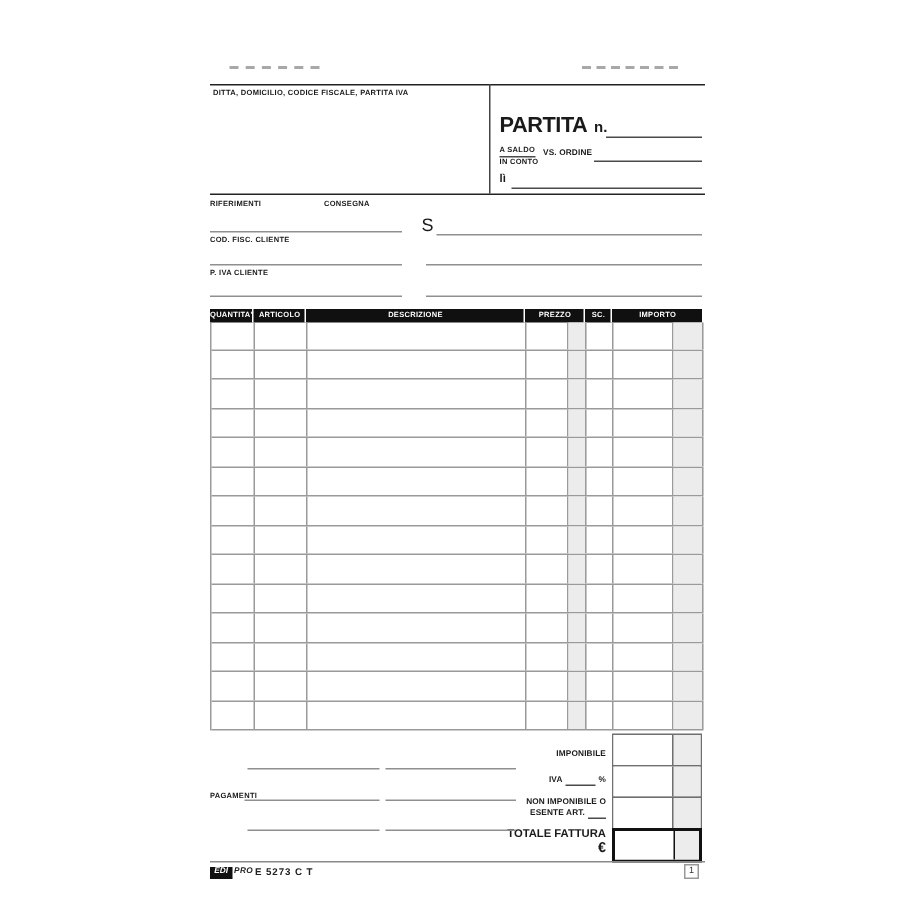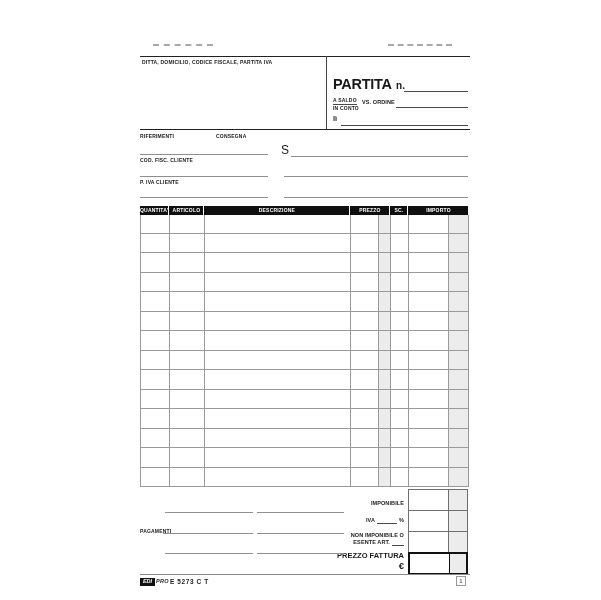--- a/index.html
+++ b/index.html
@@ -265,21 +265,21 @@
   <div class="tot-label tiny2 flex-end" style="top:518px;">
     <span>IVA</span>
     <span class="inline-rule" style="width:20px;margin:0 2px;"></span>
     <span>%</span>
   </div>
   <div class="tot-label tiny2" style="top:533px;">NON IMPONIBILE O</div>
   <div class="tot-label tiny2 flex-end" style="top:540px;">
     <span>ESENTE ART.</span>
     <span class="inline-rule" style="width:12px;margin-left:2px;"></span>
   </div>
-  <div class="tot-label nowrap" style="top:551.5px;font-size:7.5px;font-weight:700;line-height:1;">PREZZO FATTURA</div>
+  <div class="tot-label nowrap" style="top:551.5px;font-size:7.5px;font-weight:700;line-height:1;">TOTALE FATTURA</div>
   <div class="tot-label" style="top:561px;font-size:9.5px;font-weight:700;line-height:1;">€</div>
 
   <div class="rule" style="left:165px;top:512px;width:88px;"></div>
   <div class="rule" style="left:257px;top:512px;width:87px;"></div>
   <div class="abs tiny" style="left:140px;top:529px;">PAGAMENTI</div>
   <div class="rule" style="left:163px;top:532.5px;width:90px;"></div>
   <div class="rule" style="left:257px;top:532.5px;width:87px;"></div>
   <div class="rule" style="left:165px;top:552.5px;width:88px;"></div>
   <div class="rule" style="left:257px;top:552.5px;width:87px;"></div>
 

